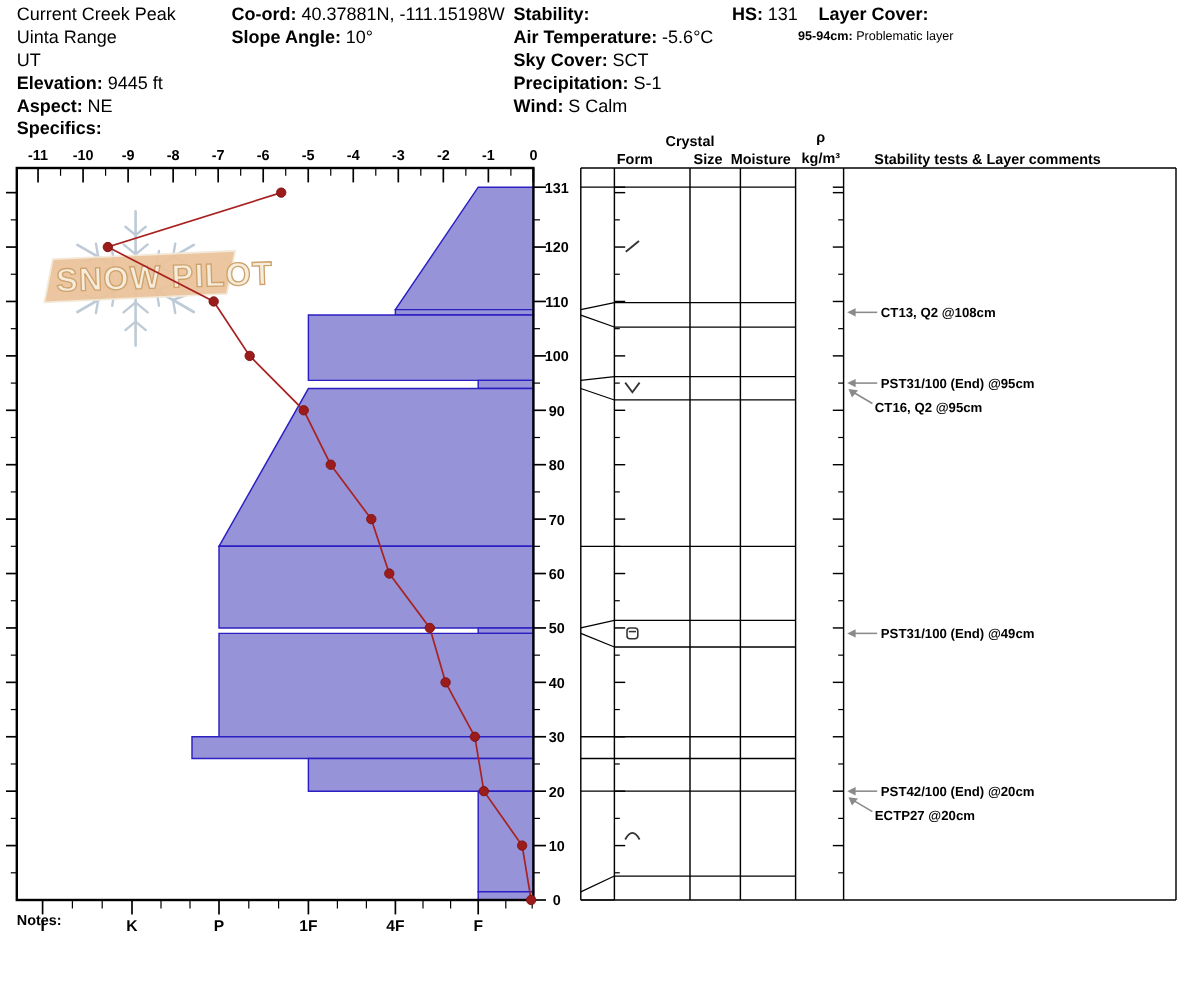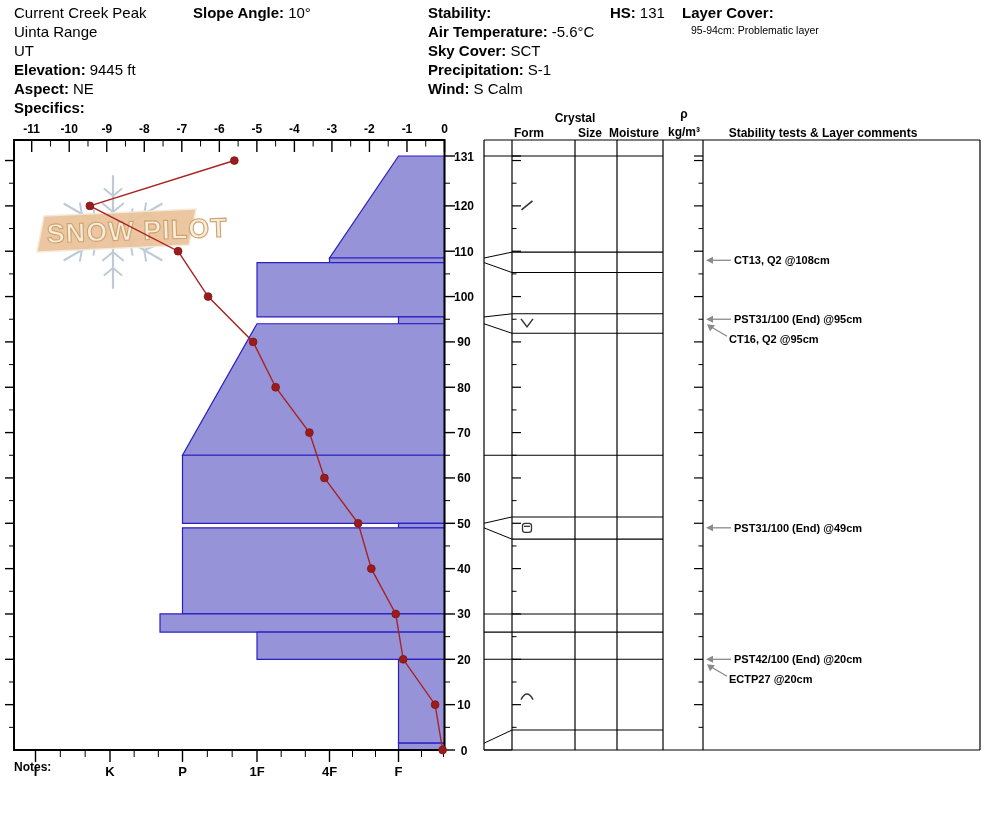--- a/index.html
+++ b/index.html
@@ -2,37 +2,38 @@
 <html><head>
 <meta charset="utf-8">
 <style>
   html,body{margin:0;padding:0;background:#fff;}
   body{width:994px;height:840px;position:relative;overflow:hidden;
        font-family:"Liberation Sans","DejaVu Sans",sans-serif;color:#000;}
   .hcol{position:absolute;top:3px;font-size:15px;line-height:19px;white-space:nowrap;}
   .hrow b{font-weight:bold;}
   .hrow .val{margin-left:4px;}
   #layer-note-line{position:absolute;left:665px;top:24px;font-size:10.5px;white-space:nowrap;}
-  #layer-note-line b{font-weight:normal;margin-left:26px;}
+  #layer-note-line b{font-weight:bold;}
   #notes-block{position:absolute;left:14px;top:760px;font-size:12px;font-weight:bold;text-align:right;}
   svg{position:absolute;left:0;top:0;}
 </style>
 </head>
 <body>
 
 <div class="hcol" style="left:14px">
   <div class="hrow">Current Creek Peak</div>
   <div class="hrow">Uinta Range</div>
   <div class="hrow">UT</div>
   <div class="hrow"><b>Elevation:</b><span class="val">9445 ft</span></div>
   <div class="hrow"><b>Aspect:</b><span class="val">NE</span></div>
   <div class="hrow"><b>Specifics:</b></div>
 </div>
 
 <div class="hcol" style="left:193px">
+  <div class="hrow"><b>Co-ord:</b><span class="val">40.37881N, -111.15198W</span></div>
   <div class="hrow"><b>Slope Angle:</b><span class="val">10°</span></div>
 </div>
 
 <div class="hcol" style="left:428px">
   <div class="hrow"><b>Stability:</b></div>
   <div class="hrow"><b>Air Temperature:</b><span class="val">-5.6°C</span></div>
   <div class="hrow"><b>Sky Cover:</b><span class="val">SCT</span></div>
   <div class="hrow"><b>Precipitation:</b><span class="val">S-1</span></div>
   <div class="hrow"><b>Wind:</b><span class="val">S Calm</span></div>
 </div>

